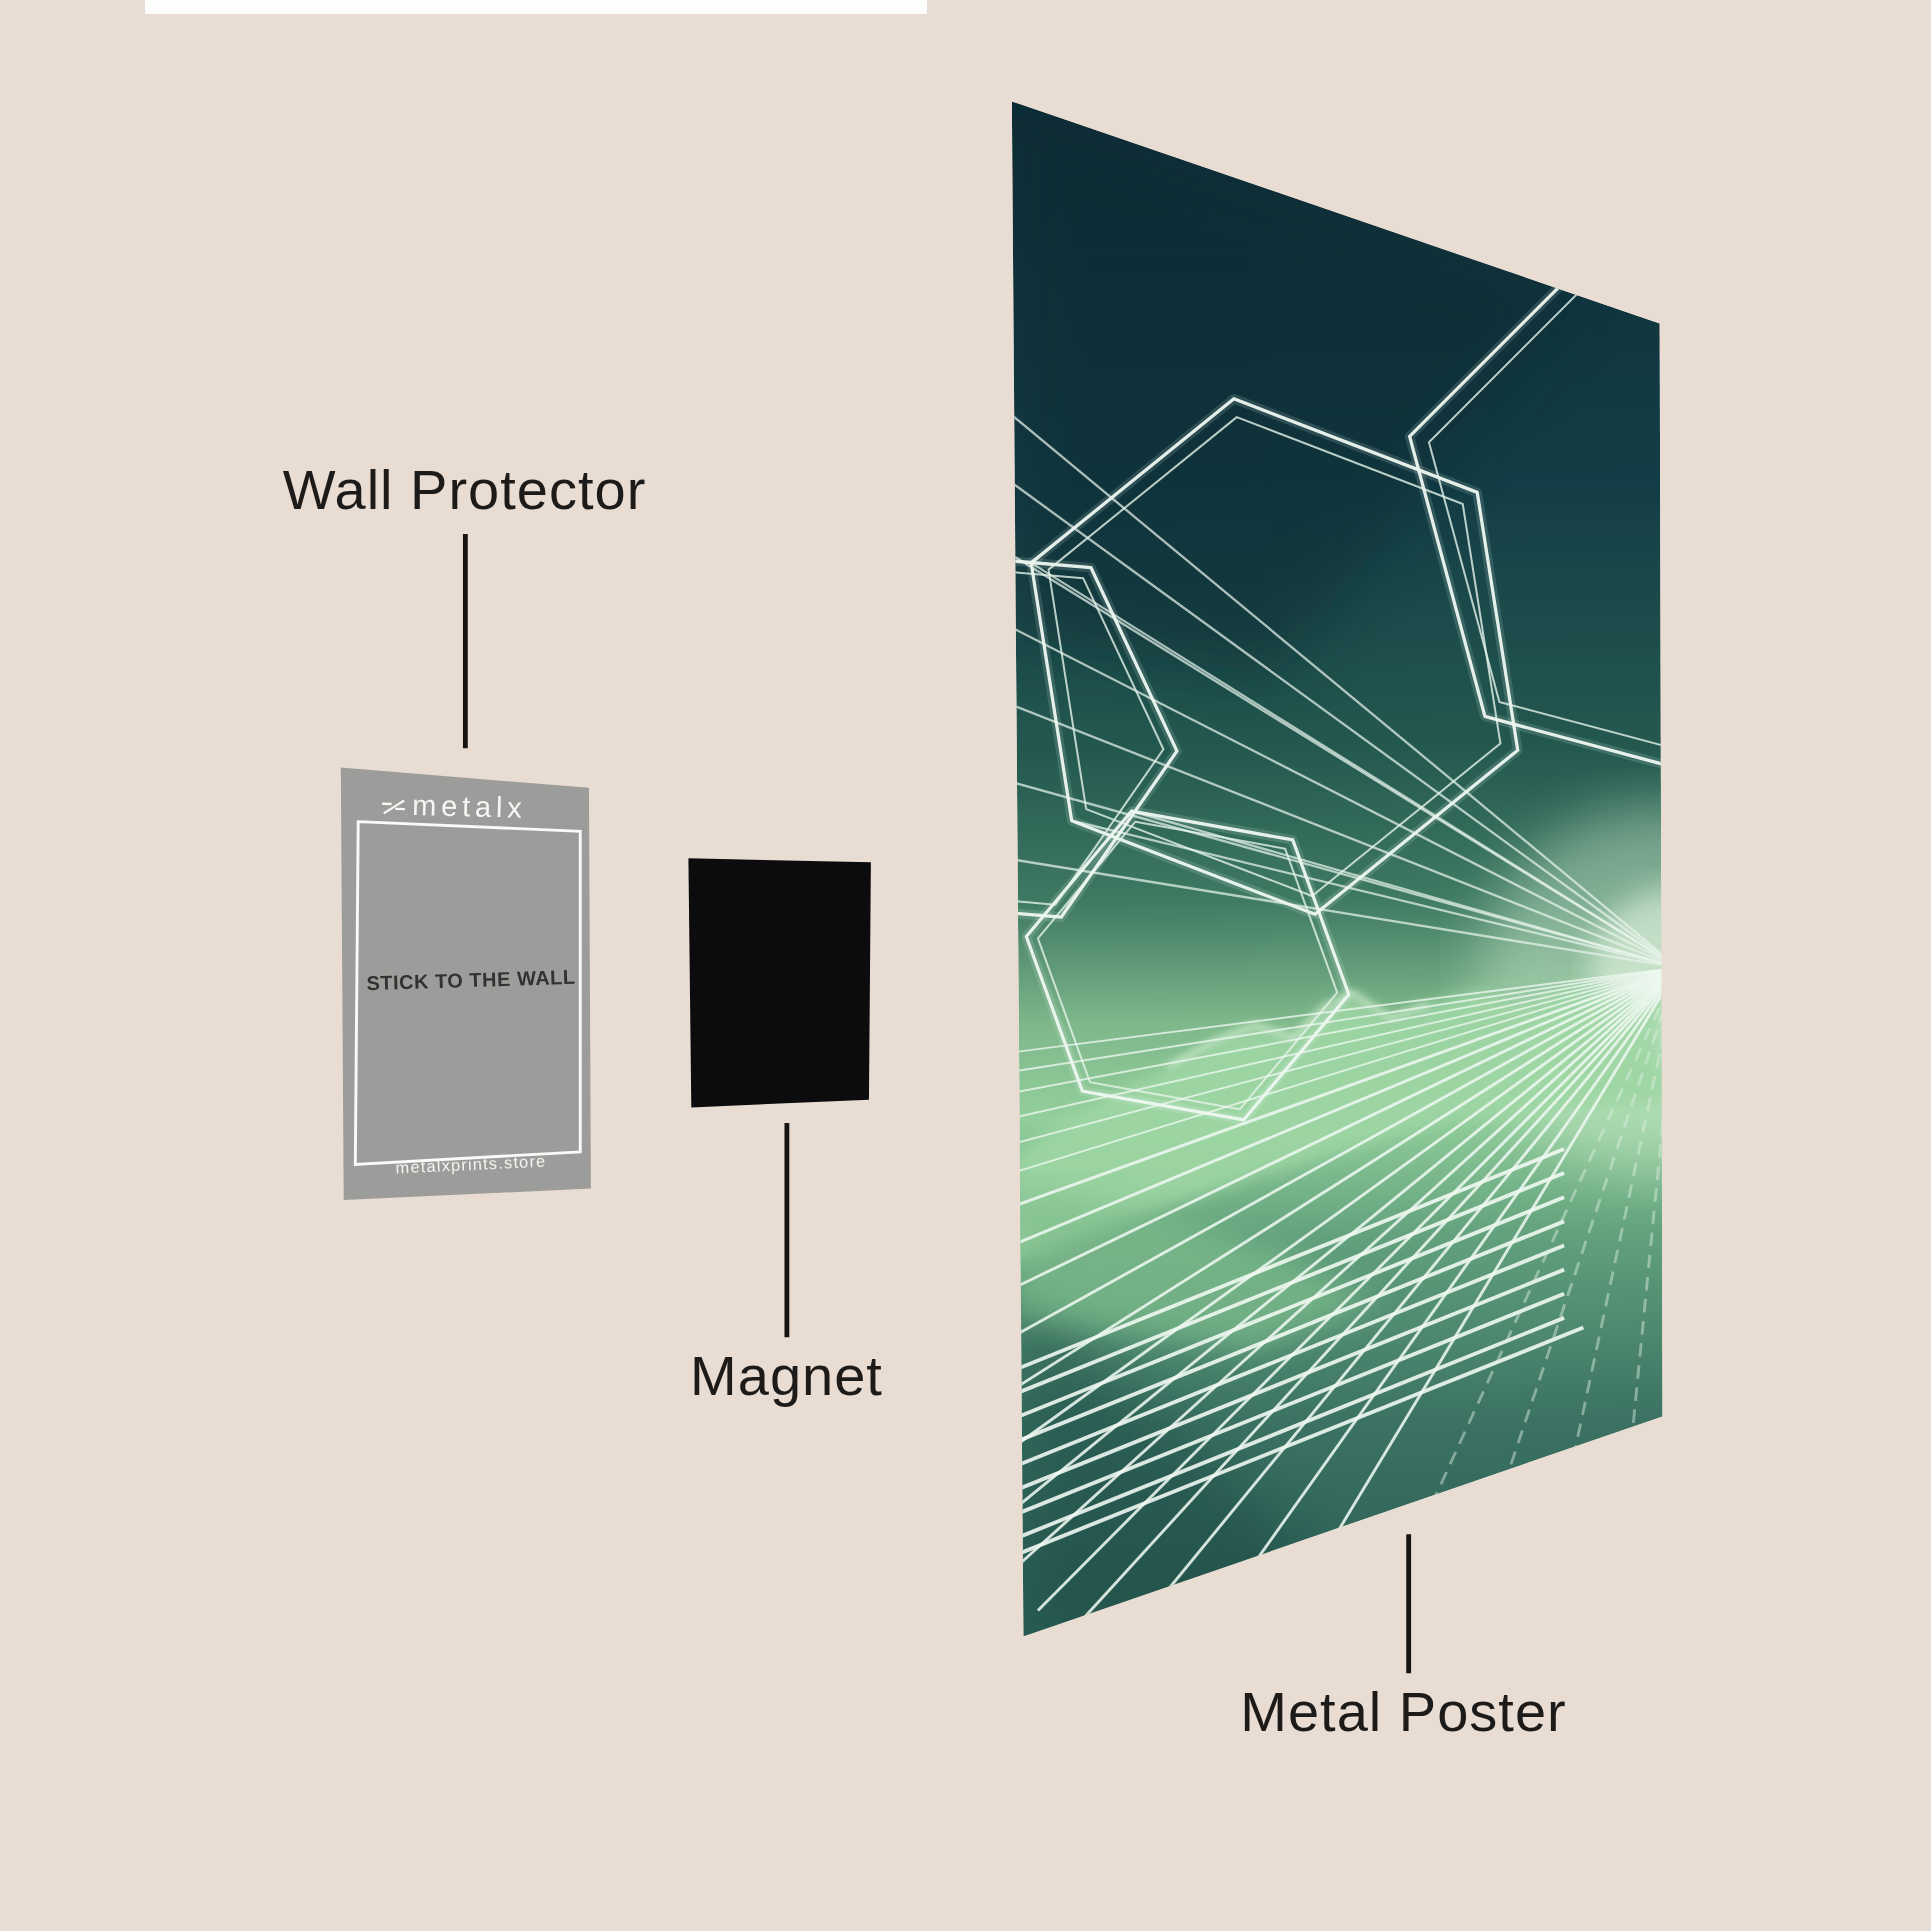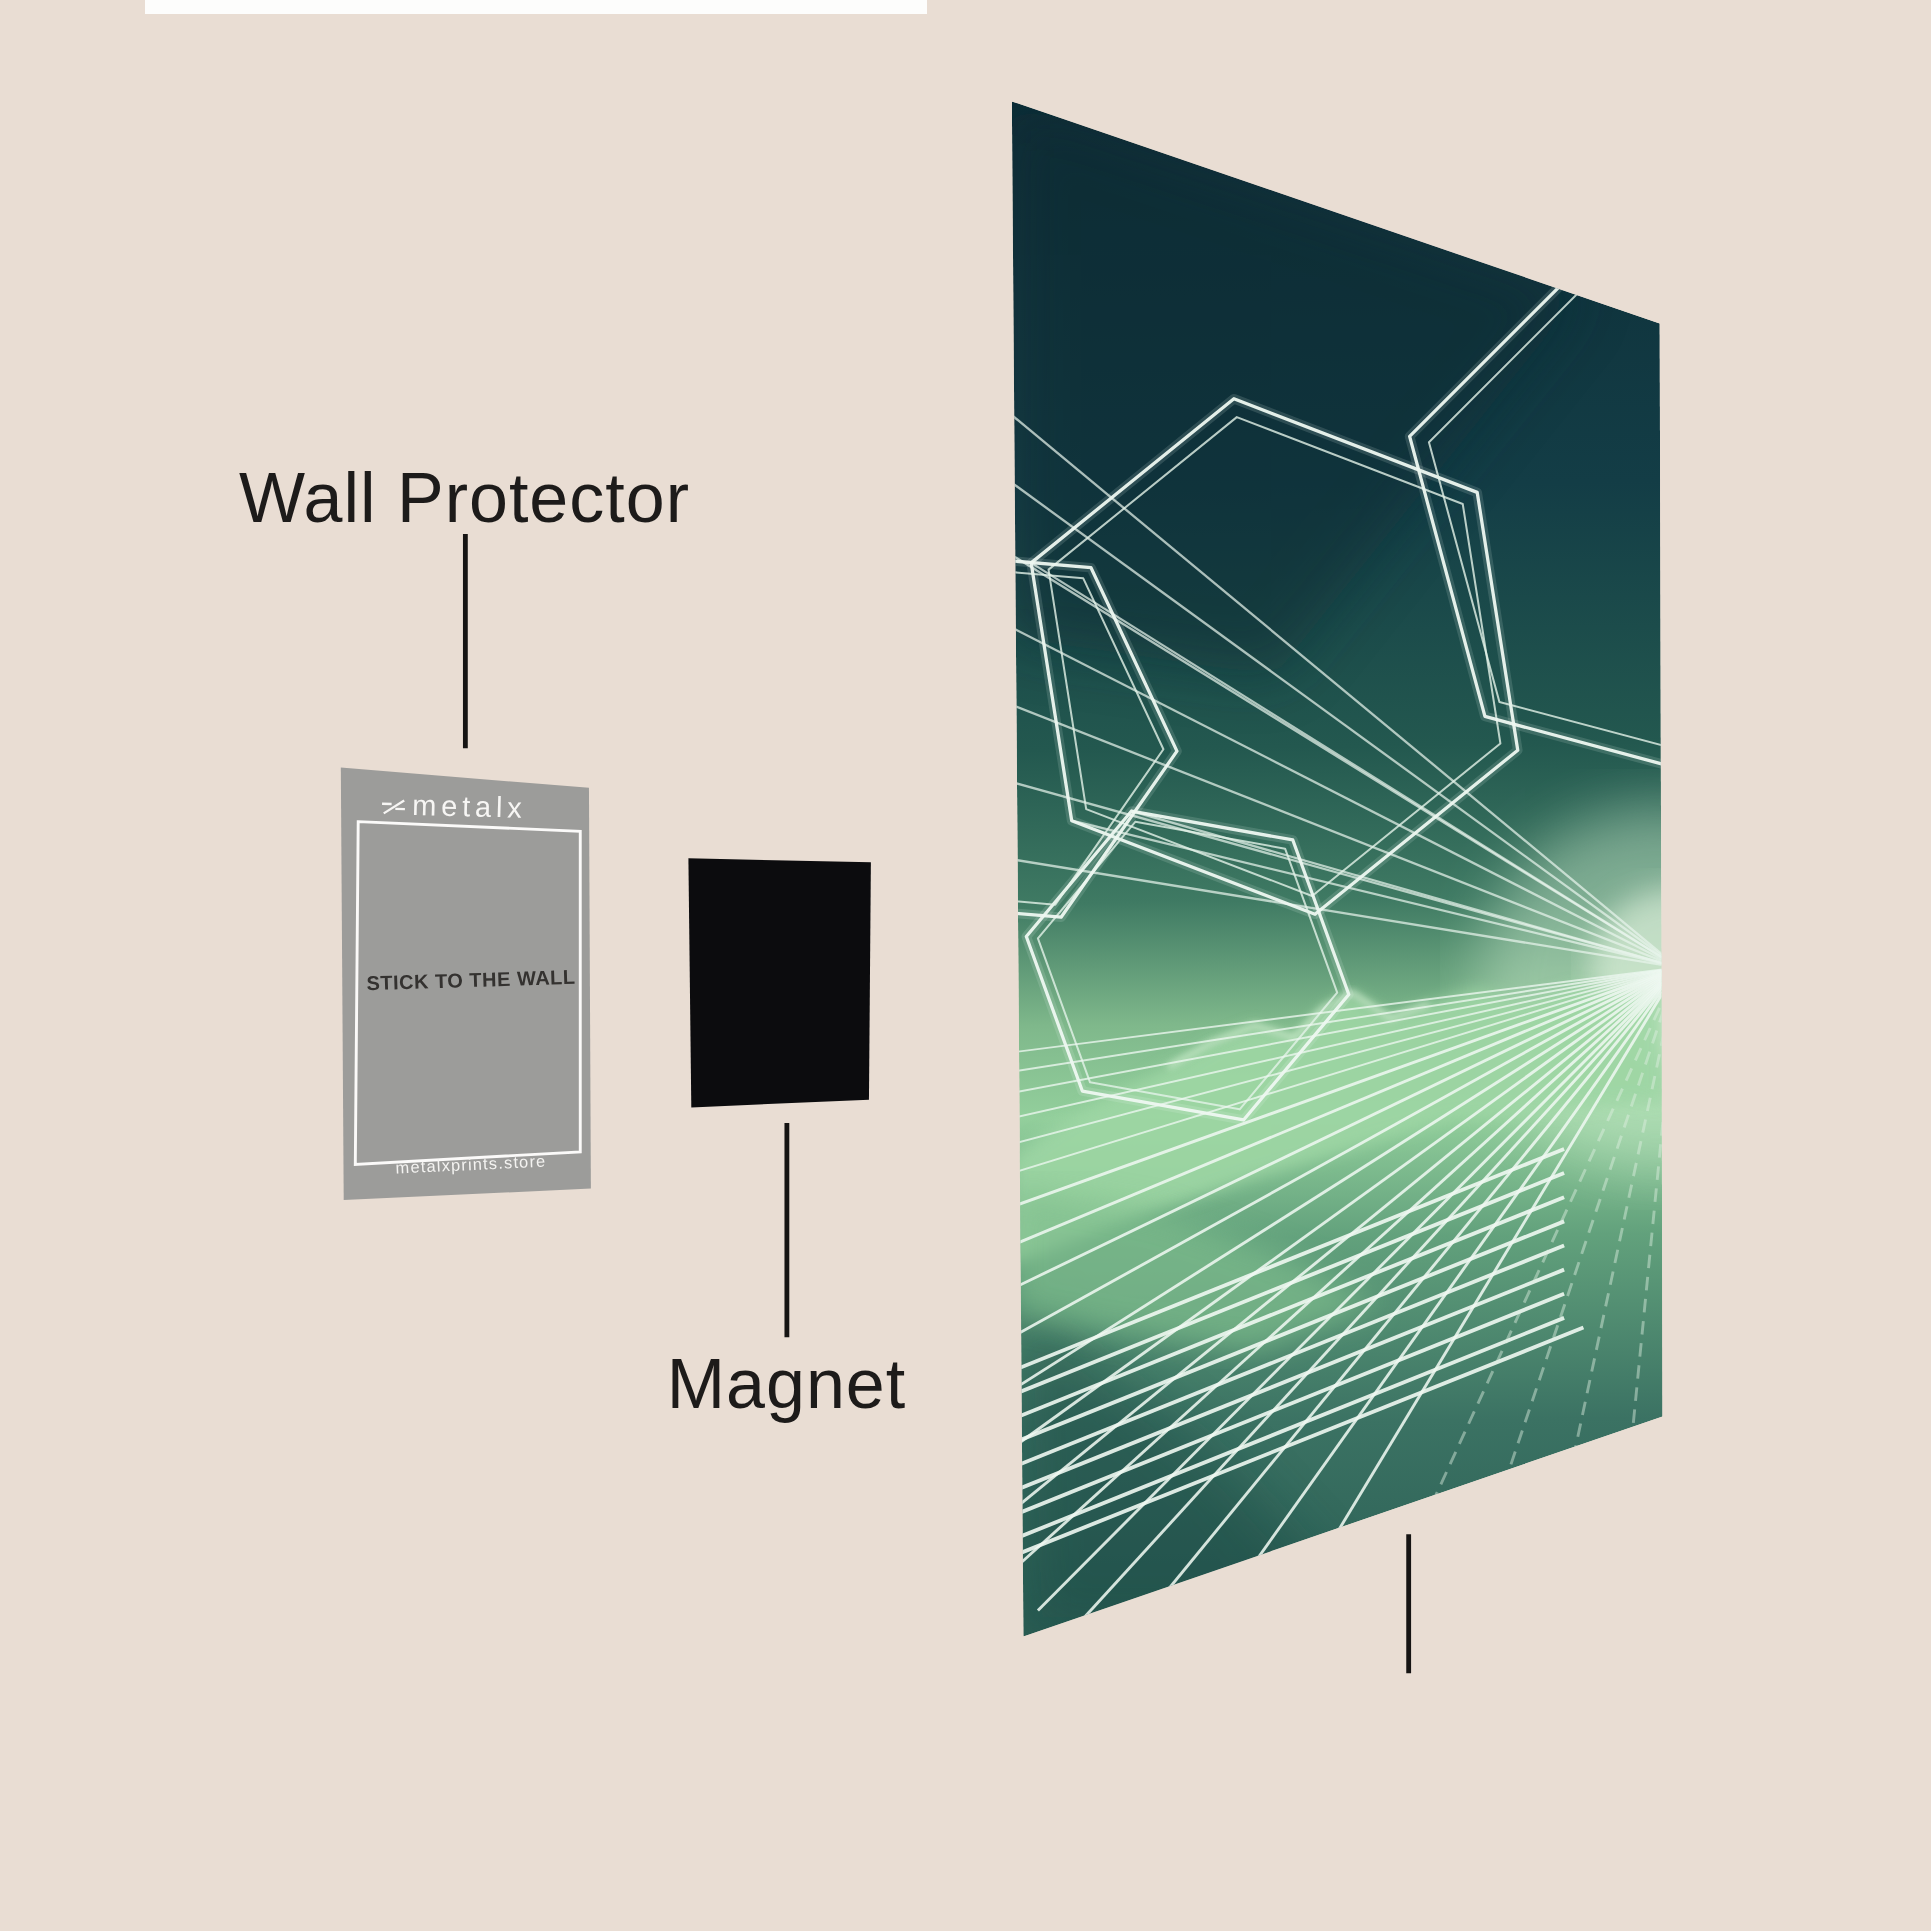--- a/index.html
+++ b/index.html
@@ -3,21 +3,21 @@
 <meta charset="utf-8">
 <style>
   html,body{margin:0;padding:0;background:#e9ddd3;}
   .canvas{
     position:relative;width:1931px;height:1931px;background:#e9ddd3;
     overflow:hidden;font-family:"Liberation Sans",sans-serif;
   }
   .top-strip{position:absolute;left:145px;top:0;width:782px;height:13.5px;background:#fdfdfc;}
   .scene{position:absolute;left:0;top:0;width:1931px;height:1931px;}
   .part-label{
-    position:absolute;color:#1d1b1a;font-size:70px;font-weight:500;
+    position:absolute;color:#1d1b1a;font-size:56px;font-weight:500;
     text-align:center;line-height:1.16;letter-spacing:1px;
   }
   .card-text{position:absolute;text-align:center;}
   .brand-row{
     left:346px;top:790px;width:216px;color:#f7f6f4;font-size:29px;
     letter-spacing:4.8px;transform:rotate(1.5deg);font-weight:500;
   }
   .brand-row svg{vertical-align:-3.9px;margin-right:5.8px;}
   .stick-text{
     left:359px;top:969px;width:224px;color:#343230;font-size:20px;
@@ -171,20 +171,21 @@
     <line class="connector" x1="815" y1="1163" x2="815" y2="1385"></line>
     <line class="connector" x1="1459" y1="1589" x2="1459" y2="1733"></line>
   </svg>
 
   <div class="part-label" style="left:175px;top:458px;width:579px;">Wall Protector</div>
 
   <div class="part-label" style="left:545px;top:1344px;width:483px;">
     <div>Magnet</div>
   </div>
 
+  <div class="part-label" style="left:1114px;top:1680px;width:579px;">Metal Poster</div>
 
   <div class="card-text brand-row">
     <svg width="25" height="23" viewBox="0 0 26 24">
       <line x1="3" y1="19" x2="24" y2="5" stroke="#f7f6f4" stroke-width="2.4"></line>
       <line x1="1" y1="9" x2="11" y2="9" stroke="#f7f6f4" stroke-width="2.4"></line>
       <line x1="15" y1="14" x2="25" y2="14" stroke="#f7f6f4" stroke-width="2.4"></line>
     </svg><span>metalx</span>
   </div>
 
   <div class="card-text stick-text">STICK TO THE WALL</div>

